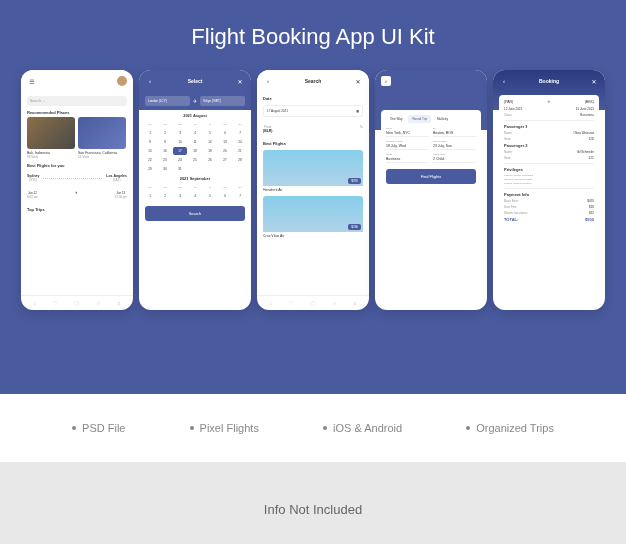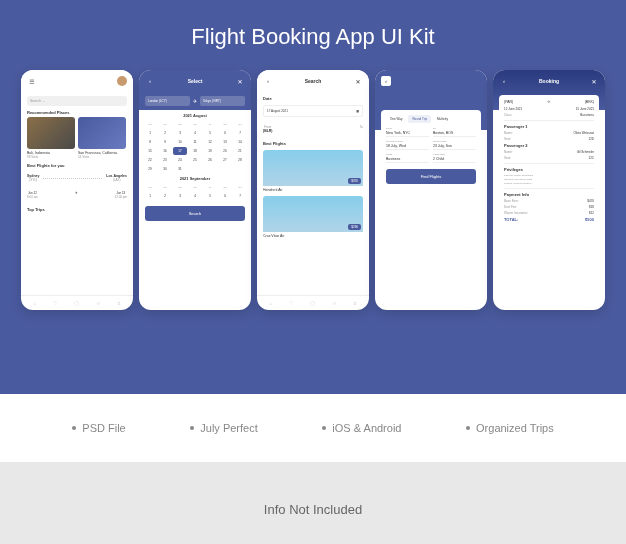--- a/index.html
+++ b/index.html
@@ -355,21 +355,21 @@
   </div>
 </div>
 
 <div class="features">
   <div class="feature">
       <span class="bullet"></span>
       <span>PSD File</span>
     </div>
   <div class="feature">
       <span class="bullet"></span>
-      <span>July Perfect</span>
+      <span>Pixel Flights</span>
     </div>
   <div class="feature">
       <span class="bullet"></span>
       <span>iOS &amp; Android</span>
     </div>
   <div class="feature">
       <span class="bullet"></span>
       <span>Organized Trips</span>
     </div>
 </div>

